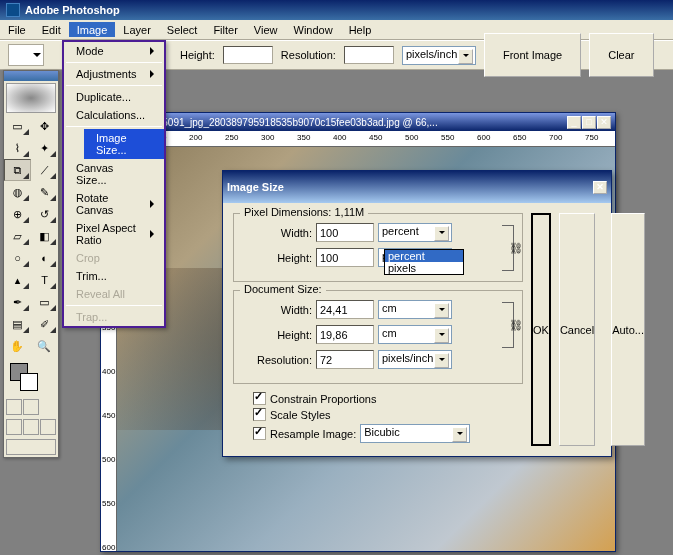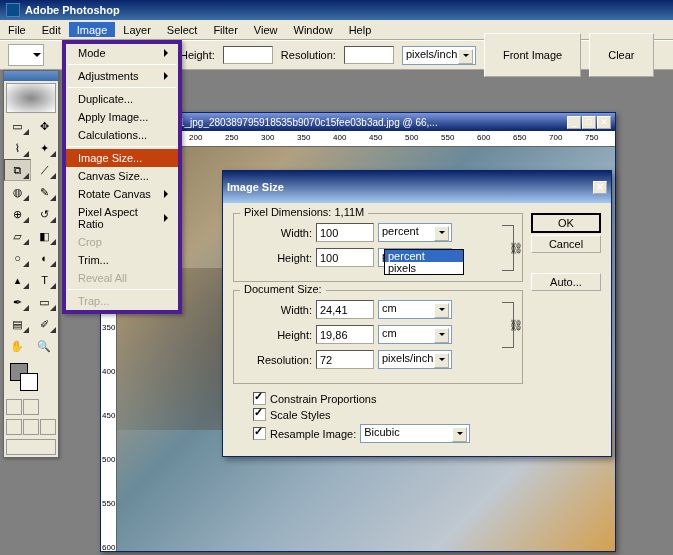--- a/index.html
+++ b/index.html
@@ -25,44 +25,44 @@
 .tool-btn { width: 27px; height: 22px; border: 1px solid #ece9d8; background: #ece9d8; display: flex; align-items: center; justify-content: center; position: relative; }
 .tool-btn.sel { border: 1px inset #aca899; background: #d6d3c5; }
 .tool-tri::after { content: ""; position: absolute; right: 1px; bottom: 1px; border: 3px solid transparent; border-right-color: #333; border-bottom-color: #333; }
 .feather-swatch { height: 30px; margin: 2px; border: 1px solid #999; background: radial-gradient(ellipse at center, #888 0%, #ddd 70%, #fff 100%); }
 .color-swatches { padding: 4px; position: relative; height: 40px; }
 .swatch-fg { width: 18px; height: 18px; background: #888; border: 1px solid #000; position: absolute; top: 6px; left: 6px; }
 .swatch-bg { width: 18px; height: 18px; background: #fff; border: 1px solid #000; position: absolute; top: 16px; left: 16px; }
 .mode-row { display: flex; padding: 2px; gap: 1px; }
 .mode-btn { width: 16px; height: 16px; border: 1px solid #999; background: #ece9d8; }
 
-.dropdown-menu { position: absolute; left: 62px; top: 40px; width: 120px; background: #ece9d8; border: 4px solid #4c1d95; box-shadow: 2px 2px 4px rgba(0,0,0,0.3); z-index: 100; }
+.dropdown-menu { position: absolute; left: 62px; top: 40px; width: 104px; background: #ece9d8; border: 2px solid #4c1d95; box-shadow: 2px 2px 4px rgba(0,0,0,0.3); z-index: 100; }
 .menu-item { padding: 3px 18px 3px 12px; position: relative; cursor: default; }
-.menu-item.highlighted { background: #c2410c; color: white; }
+.menu-item.highlighted { background: #1d4ed8; color: white; margin-left: 20px; }
 .menu-item.disabled { color: #aca899; }
 .menu-sep { height: 1px; background: #aca899; margin: 2px 2px; border-bottom: 1px solid #fff; }
 .menu-arrow::after { content: ""; position: absolute; right: 6px; top: 50%; border: 4px solid transparent; border-left-color: currentColor; transform: translateY(-4px); }
 
 .doc-window { position: absolute; left: 100px; top: 112px; width: 516px; height: 440px; background: #808080; border: 1px solid #0a246a; box-shadow: 2px 2px 5px rgba(0,0,0,0.4); }
 .doc-titlebar { background: linear-gradient(#7a96df, #0a246a); color: white; padding: 2px 4px; height: 18px; display: flex; align-items: center; justify-content: space-between; }
 .doc-title-text { white-space: nowrap; overflow: hidden; font-size: 10px; }
 .win-btns { display: flex; gap: 1px; }
 .win-btn { width: 14px; height: 13px; background: #ece9d8; border: 1px outset #fff; font-size: 9px; line-height: 11px; text-align: center; font-family: Marlett, sans-serif; }
 .ruler-h { height: 16px; background: #fff; border-bottom: 1px solid #666; position: relative; display: flex; }
 .ruler-corner { width: 16px; background: #fff; border-right: 1px solid #666; }
 .ruler-ticks { flex: 1; position: relative; overflow: hidden; font-size: 8px; }
 .ruler-v { position: absolute; left: 0; top: 34px; width: 16px; bottom: 0; background: #fff; border-right: 1px solid #666; font-size: 8px; }
 .canvas-area { position: absolute; left: 16px; top: 34px; right: 0; bottom: 0; background: linear-gradient(135deg, #8a7a5a 0%, #b0a080 20%, #6a8a9a 40%, #9ab0c0 60%, #c0c8d0 80%, #d4a050 100%); overflow: hidden; }
 .canvas-area::before { content:""; position:absolute; left:0; right:0; top:30%; height:40%; background: radial-gradient(circle at 30% 50%, rgba(80,60,40,0.6), transparent 60%); }
 
 .dialog { position: absolute; left: 222px; top: 170px; width: 390px; background: #ece9d8; border: 1px solid #0a246a; box-shadow: 3px 3px 6px rgba(0,0,0,0.4); z-index: 200; }
 .dialog-titlebar { background: linear-gradient(#0a246a, #a6caf0); color: white; padding: 16px 4px; height: 18px; display: flex; justify-content: space-between; align-items: center; font-weight: bold; }
 .dialog-body { padding: 10px; display: flex; gap: 8px; }
 .dialog-left { flex: 1; }
-.dialog-right { width: 70px; display: flex; flex-direction: column; gap: 2px; }
+.dialog-right { width: 70px; display: flex; flex-direction: row; gap: 8px; }
 .dlg-btn { padding: 2px 0; border: 1px outset #fff; background: #ece9d8; text-align: center; }
 .dlg-btn.default { border: 2px solid #000; }
 
 .groupbox { border: 1px solid #aca899; border-top: none; padding: 10px 8px 8px 8px; margin-bottom: 8px; position: relative; }
 .groupbox::before { content: ""; position: absolute; top: 0; left: 0; right: 0; height: 1px; background: #aca899; }
 .groupbox-title { position: absolute; top: -7px; left: 6px; background: #ece9d8; padding: 0 4px; }
 .field-row { display: flex; align-items: center; margin-bottom: 6px; gap: 4px; }
 .field-label { width: 70px; text-align: right; }
 .field-input { width: 58px; height: 19px; border: 1px inset #aca899; background: white; padding: 1px 3px; }
 .field-select { width: 74px; height: 19px; border: 1px solid #7f9db9; background: white; position: relative; padding: 1px 3px; }
@@ -158,21 +158,20 @@
     <div class="mode-btn" style="width:100%"></div>
   </div>
 </div>
 
 <div class="dropdown-menu">
   <div class="menu-item menu-arrow"><span>Mode</span></div>
   <div class="menu-sep"></div>
   <div class="menu-item menu-arrow"><span>Adjustments</span></div>
   <div class="menu-sep"></div>
   <div class="menu-item"><span>Duplicate...</span></div>
-  <div class="menu-item"><span>Apply Image...</span></div>
   <div class="menu-item"><span>Calculations...</span></div>
   <div class="menu-sep"></div>
   <div class="menu-item highlighted"><span>Image Size...</span></div>
   <div class="menu-item"><span>Canvas Size...</span></div>
   <div class="menu-item menu-arrow"><span>Rotate Canvas</span></div>
   <div class="menu-item menu-arrow"><span>Pixel Aspect Ratio</span></div>
   <div class="menu-item disabled"><span>Crop</span></div>
   <div class="menu-item"><span>Trim...</span></div>
   <div class="menu-item disabled"><span>Reveal All</span></div>
   <div class="menu-sep"></div>

